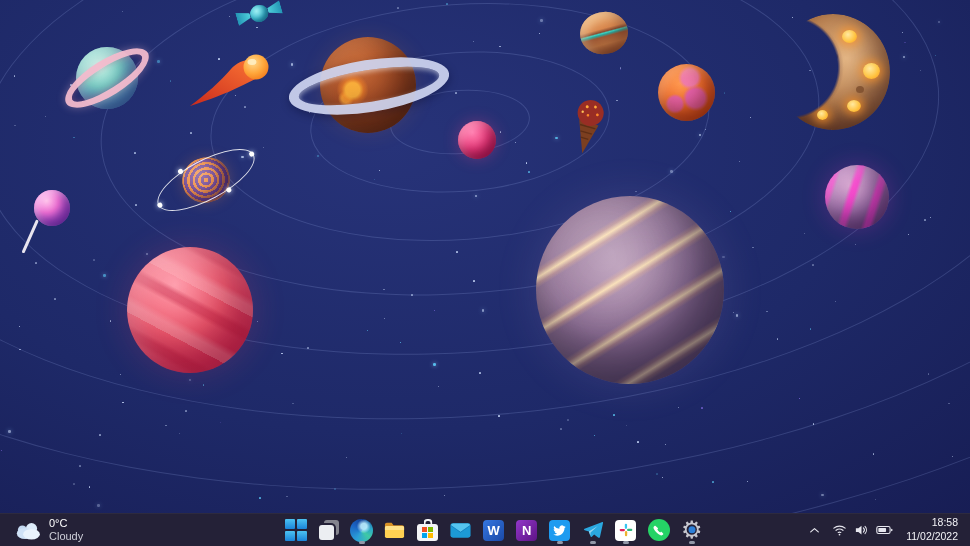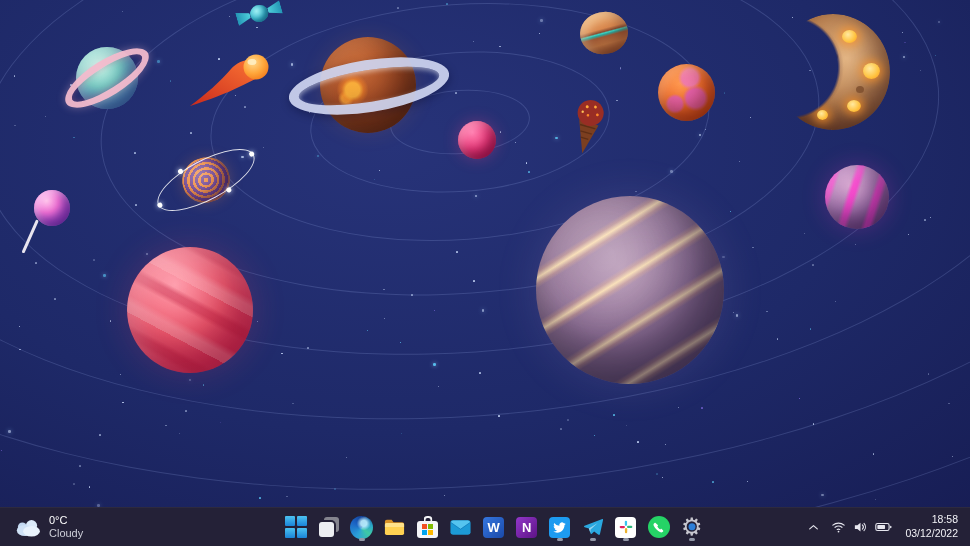--- a/index.html
+++ b/index.html
@@ -119,21 +119,21 @@
   .candywrap .wing.r{clip-path:polygon(0 34%, 100% 6%, 100% 96%, 0 66%);background:linear-gradient(90deg,#4fd0dc,#2394b4);}
   .candywrap .mid{width:19px;height:17px;border-radius:50%;
     background:radial-gradient(circle at 40% 32%, #9feef2, #3cc0d4 55%, #1f8fb0);
     box-shadow:inset -3px -3px 5px rgba(10,60,90,.55);}
 
   
   .comet{position:absolute;left:186px;top:50px;}
   .icecream{position:absolute;left:566px;top:96px;}
 
   
-  .taskbar{position:absolute;left:0;right:0;bottom:0;height:39px;background:#242137;
+  .taskbar{position:absolute;left:0;right:0;bottom:0;height:33px;background:#242137;
     border-top:1px solid rgba(255,255,255,.045);display:flex;align-items:center;color:#fff;}
   .weather{position:absolute;left:4px;top:0;bottom:0;display:flex;align-items:center;gap:7px;
     padding:0 10px;border-radius:4px;cursor:default;}
   .weather .t1{font-size:11px;line-height:1.2;color:#fff;}
   .weather .t2{font-size:11px;line-height:1.2;color:#cdced8;}
 
   .dock{position:absolute;left:50.9%;top:0;bottom:0;transform:translateX(-50%);display:flex;align-items:center;gap:3px;}
   .task{position:relative;width:30px;height:30px;border:none;background:transparent;border-radius:5px;
     display:flex;align-items:center;justify-content:center;padding:0;cursor:pointer;}
   .task.running::after{content:"";position:absolute;bottom:1px;left:50%;transform:translateX(-50%);
@@ -538,17 +538,17 @@
         <span style="display:flex;">
           <svg width="17" height="14" viewBox="0 0 24 20">
             <rect x="1" y="5" width="19" height="10" rx="2.5" fill="none" stroke="#e6e6ee" stroke-width="1.6"></rect>
             <rect x="3.2" y="7.2" width="11" height="5.6" rx="1" fill="#e6e6ee"></rect>
             <rect x="21.3" y="8.2" width="2" height="3.6" rx="1" fill="#e6e6ee"></rect>
           </svg>
         </span>
       </div>
       <div class="clock">
         <div>18:58</div>
-        <div>03/12/2022</div>
+        <div>11/02/2022</div>
       </div>
     </div>
   </div>
 </div>
 
 </body></html>

